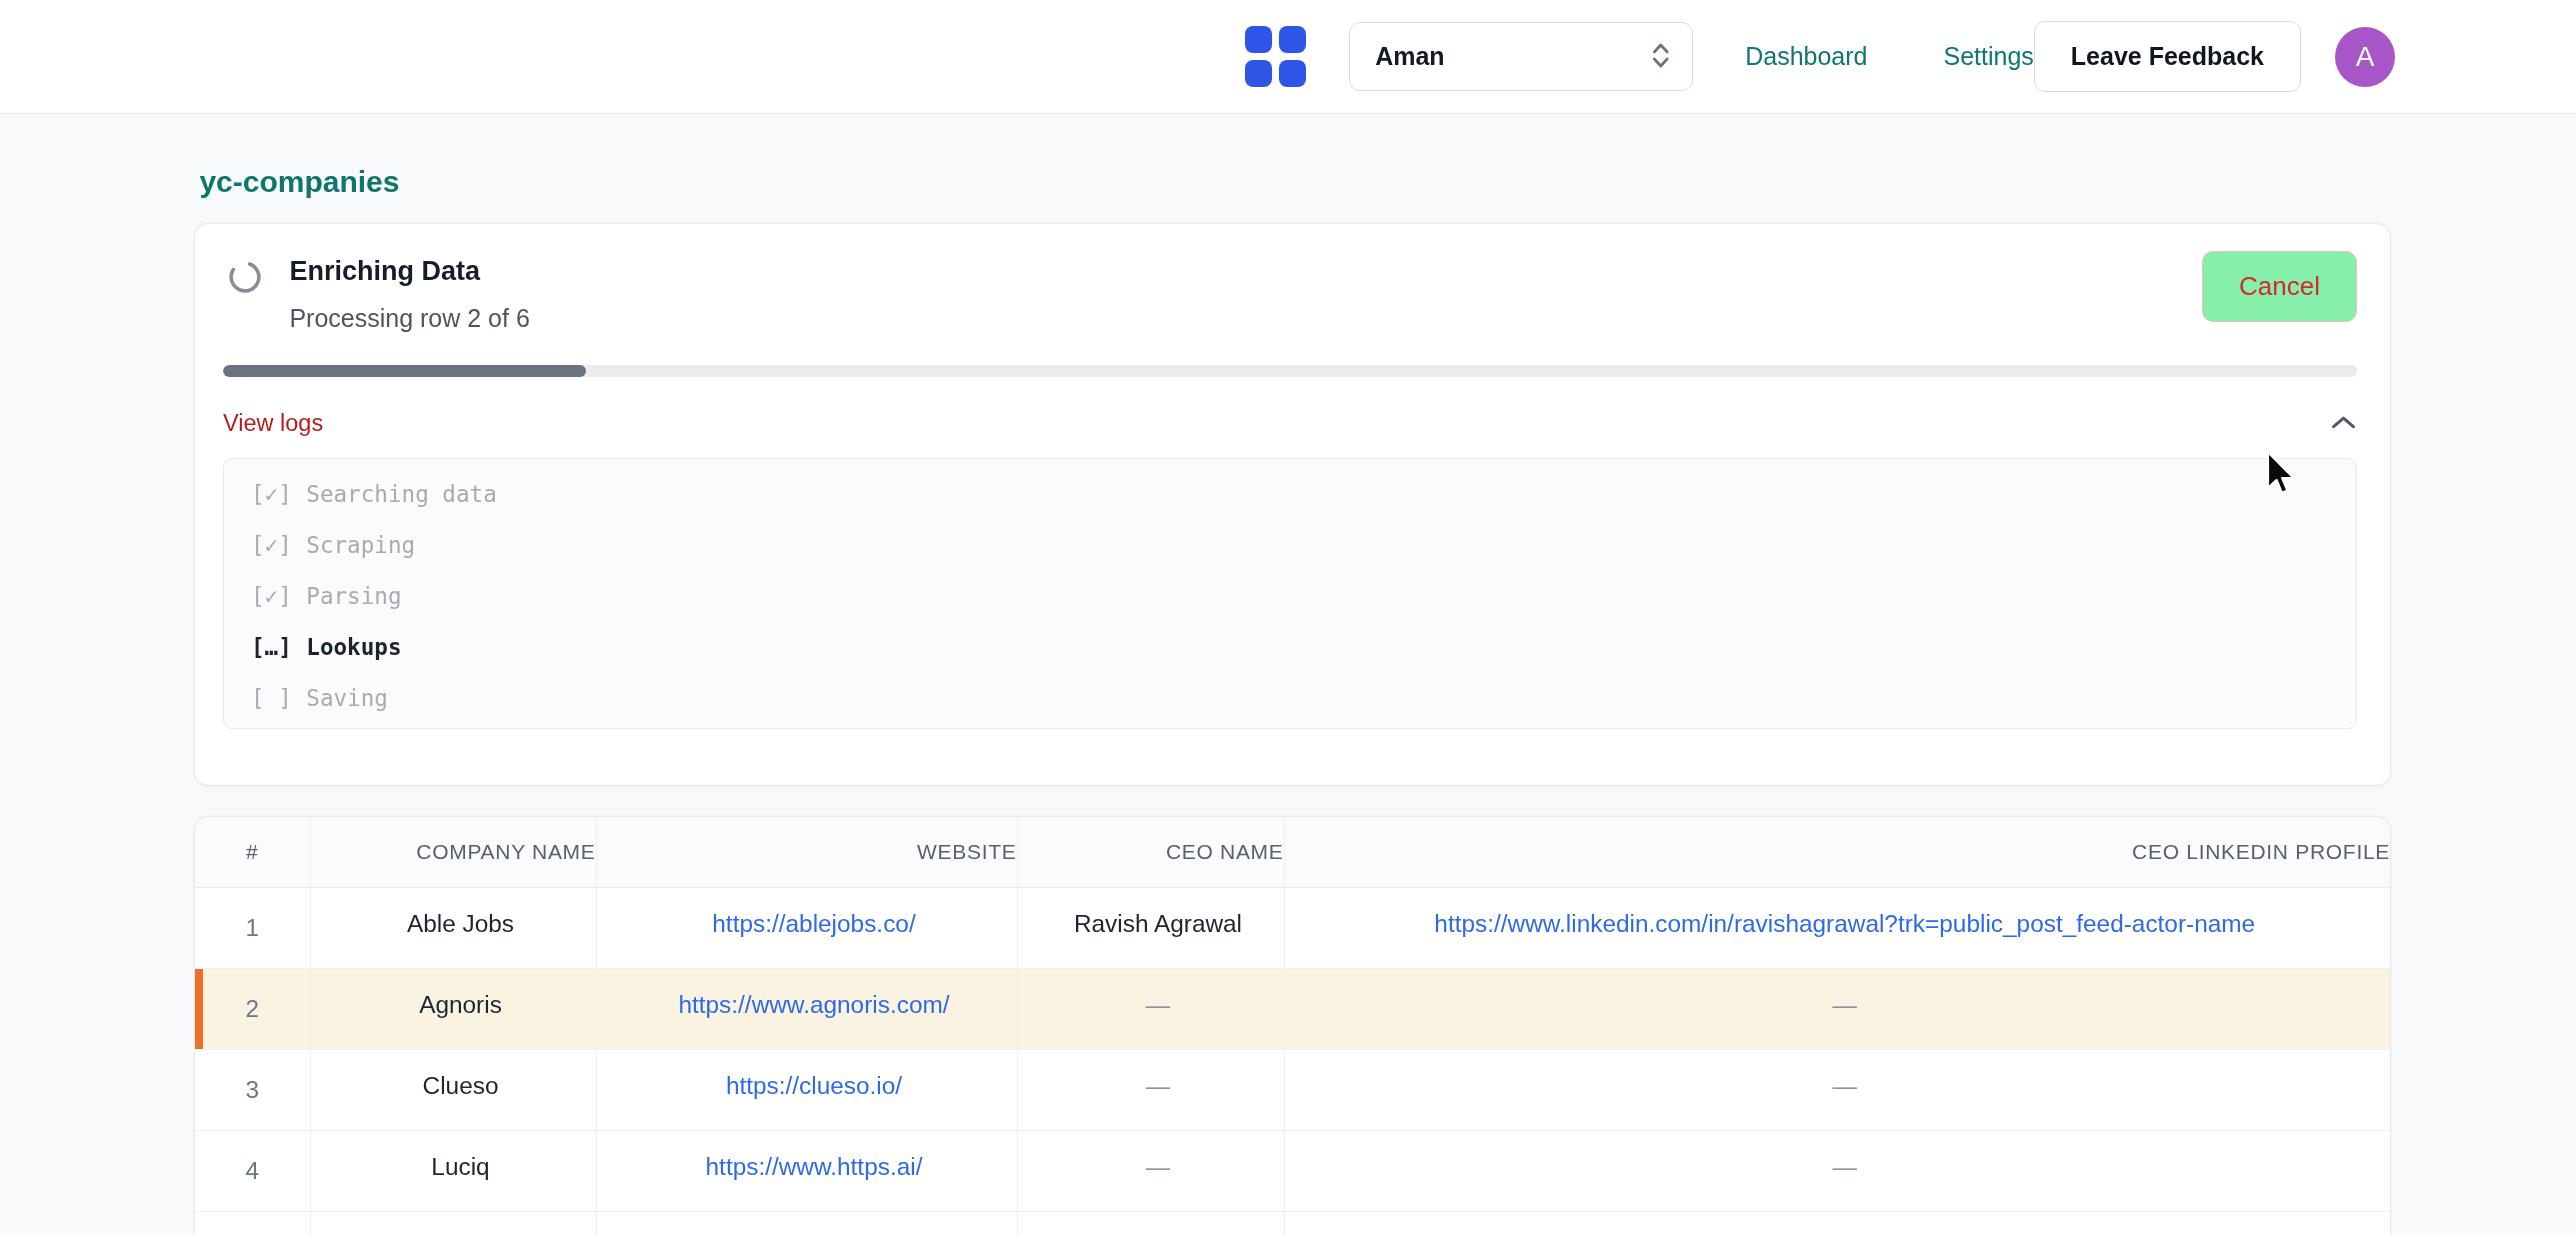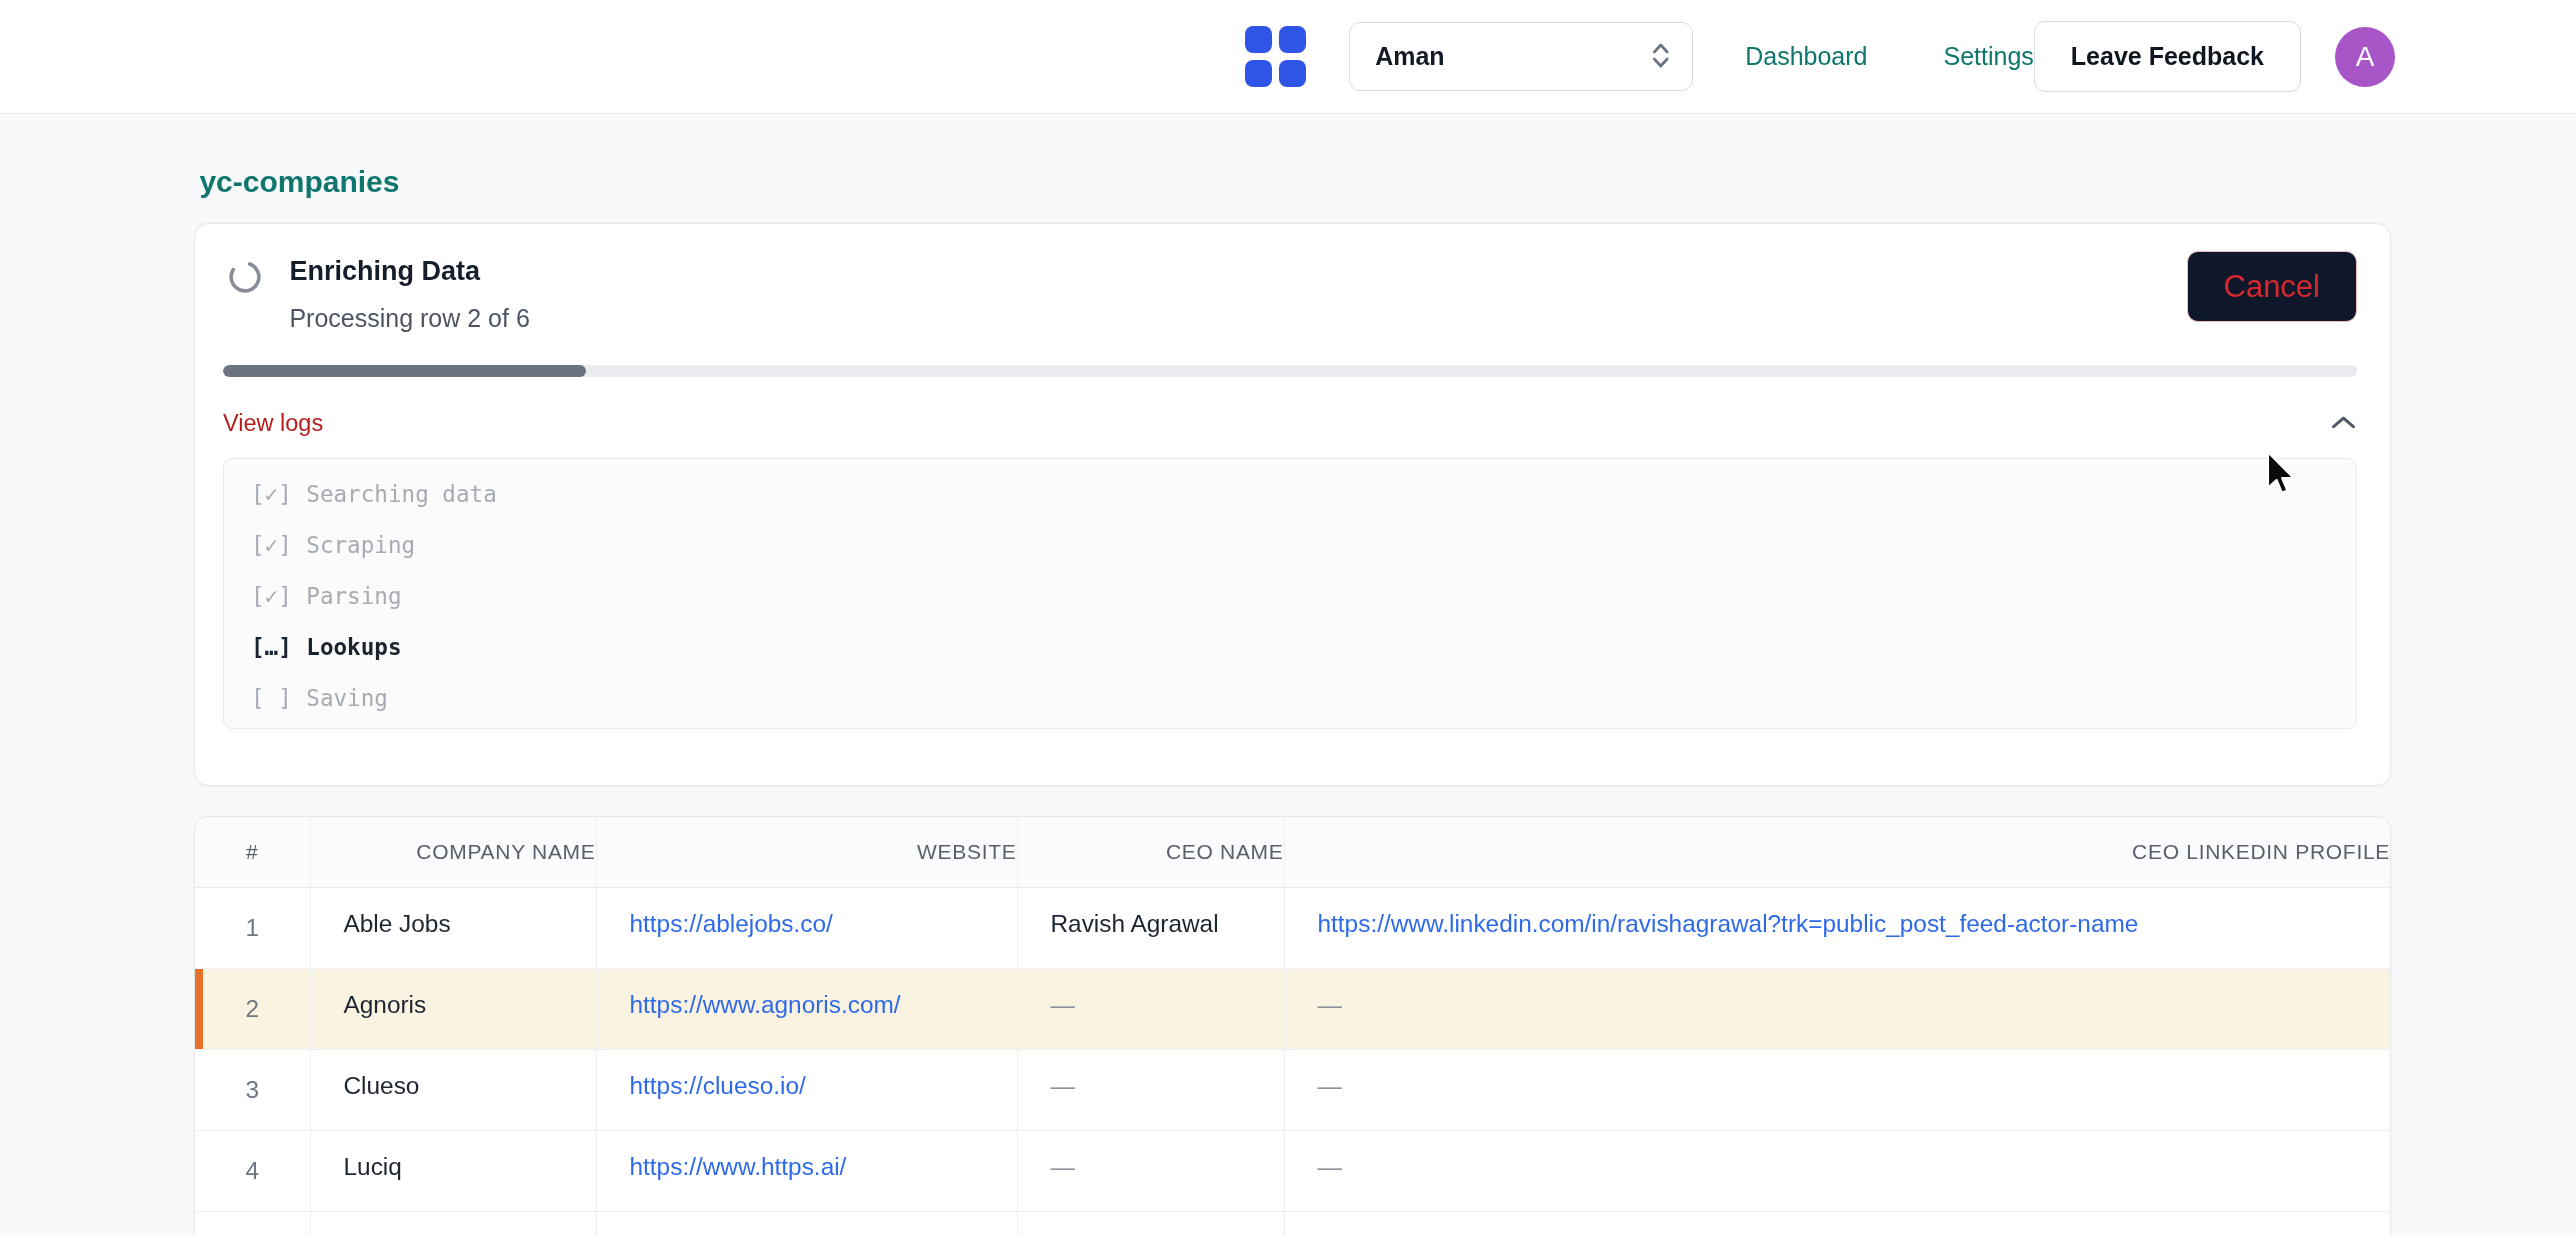--- a/index.html
+++ b/index.html
@@ -57,23 +57,23 @@
   }
 
   
   .enrich-card { margin-top: 24px; padding: 27px 33px 56px 28px; }
   .enrich-header { display: flex; align-items: flex-start; }
   .spinner { margin: 9px 0 0 5.4px; flex: 0 0 auto; }
   .enrich-texts { margin-left: 27px; }
   .enrich-title { font-size: 27px; font-weight: 700; color: #151d2b; line-height: 40px; }
   .enrich-status { font-size: 25px; color: #4d5562; line-height: 36px; margin-top: 9px; }
   .cancel-btn {
-    margin-left: auto; height: 71px; padding: 0 36px; background: #0f172a;
+    margin-left: auto; height: 71px; padding: 0 36px; background: #86efac;
     border: 1.8px solid #f3bcba; border-radius: 11px; font-family: inherit;
-    font-size: 31px; font-weight: 500; color: var(--cancel-red, #d7282f); cursor: pointer;
+    font-size: 26px; font-weight: 500; color: var(--cancel-red, #d7282f); cursor: pointer;
   }
   .progress-track { margin-top: 29px; height: 11.8px; border-radius: 6.3px; background: #e9ebee; overflow: hidden; }
   .progress-fill { height: 100%; border-radius: 6.3px; background: var(--progress-gray, #6b7280); }
 
   .logs-toggle {
     margin-top: 27px; height: 40px; display: flex; align-items: center;
     justify-content: space-between; cursor: pointer;
   }
   .logs-label { font-size: 23.5px; color: #b91c1c; }
 
@@ -92,21 +92,21 @@
   thead th {
     height: 70px; background: #fafbfc; font-size: 21px; font-weight: 500;
     color: #59606c; letter-spacing: 0.7px; text-align: right; padding: 0 0 0 33px;
     border-bottom: 1.8px solid #e8eaed; border-right: 1.8px solid #edeff2;
   }
   thead th:last-child, tbody td:last-child { border-right: none; }
   thead th.col-num { text-align: center; padding: 0; }
   tbody td {
     height: 81px; font-size: 24.4px; color: #1d2531; padding: 0 18px 8px 33px;
     border-top: 1.8px solid #edeff2; border-right: 1.8px solid #edeff2;
-    white-space: nowrap; overflow: hidden;
+    white-space: nowrap; overflow: hidden; text-align: center;
   }
   tbody tr:first-child td { border-top: none; }
   td.cell-num { text-align: center; padding: 0; color: #6e7680; }
   .table-card a { color: var(--link-blue, #2e6ae8); text-decoration: none; cursor: pointer; }
   .dash { color: #8d939c; }
   tr.active-row td { background: #fbf3e2; }
   tr.active-row td:first-child { position: relative; }
   tr.active-row td:first-child::before {
     content: ""; position: absolute; left: 0; top: 0; bottom: 0; width: 8.1px;
     background: var(--active-orange, #ea7128);

